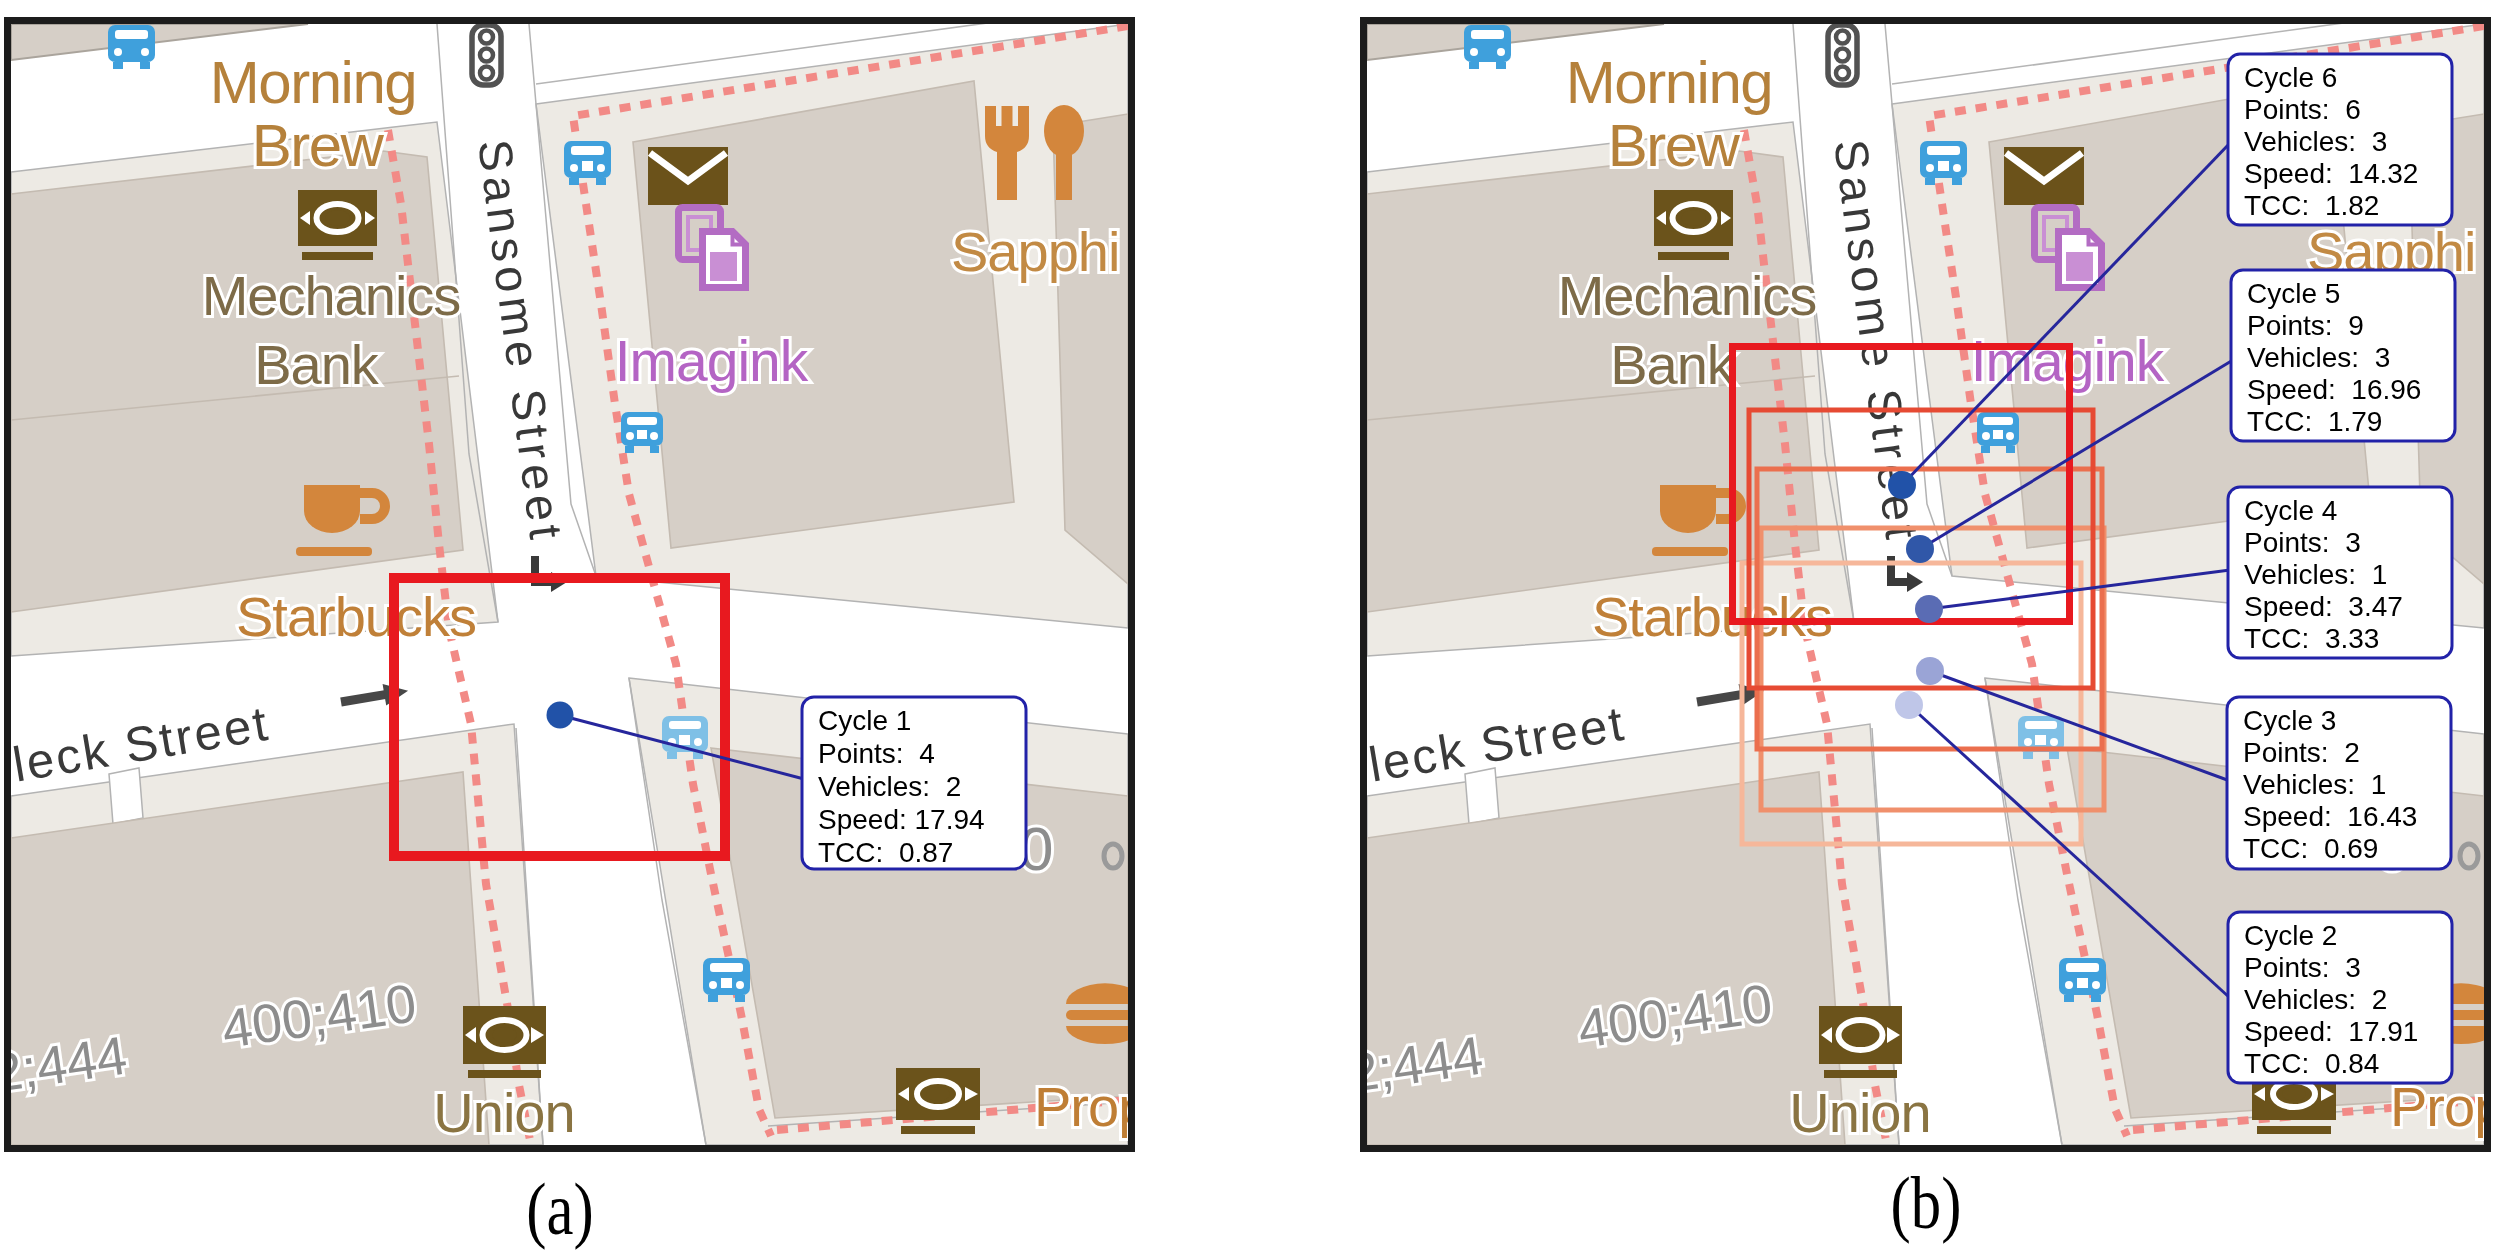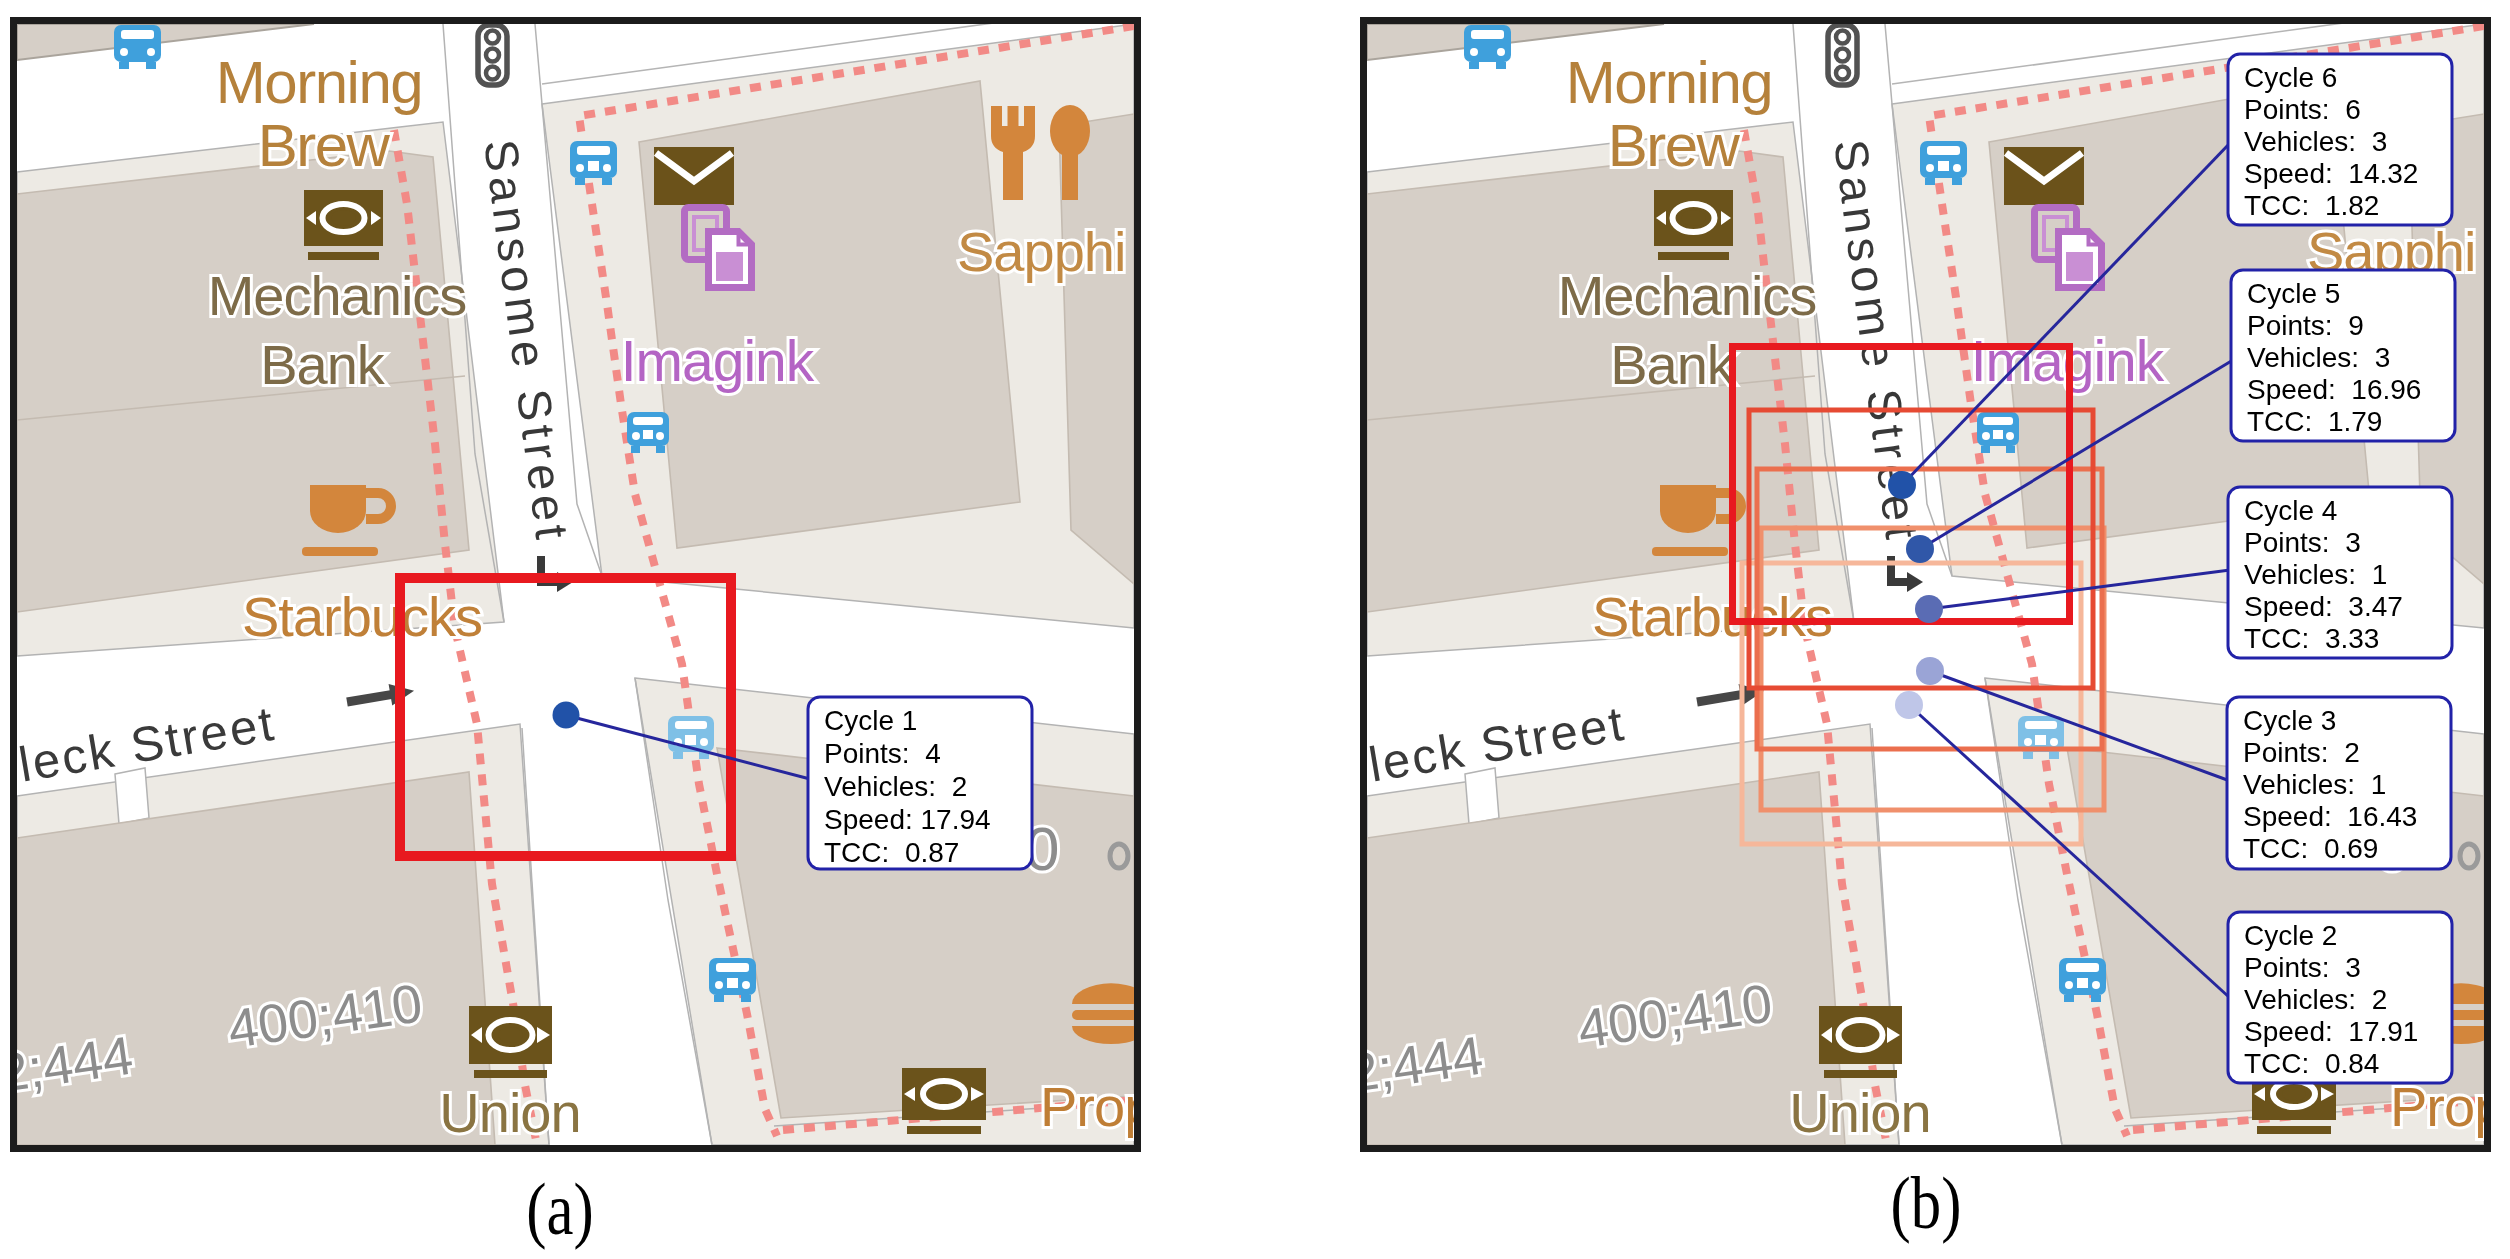--- a/index.html
+++ b/index.html
@@ -1,18 +1,18 @@
 <!DOCTYPE html>
 <html><head>
 <meta charset="utf-8">
 <style>
 html,body{margin:0;padding:0;background:#ffffff;width:2510px;height:1259px;overflow:hidden;}
 body{font-family:"Liberation Sans", sans-serif;position:relative;}
 .panel{position:absolute;top:17px;width:1117px;height:1121px;border:7px solid #1c1c1c;background:#ffffff;}
-#panelA{left:10px;}
+#panelA{left:4px;}
 #panelB{left:1360px;}
 .cap{position:absolute;top:1167px;font-family:"Liberation Serif", serif;font-size:74px;color:#000;width:200px;text-align:center;transform:scaleX(0.82);}
 </style>
 </head>
 <body>
 
 <div class="panel" id="panelA">
 <svg width="1117" height="1121" viewBox="0 0 1117 1121">
 <g id="basemap">
 

